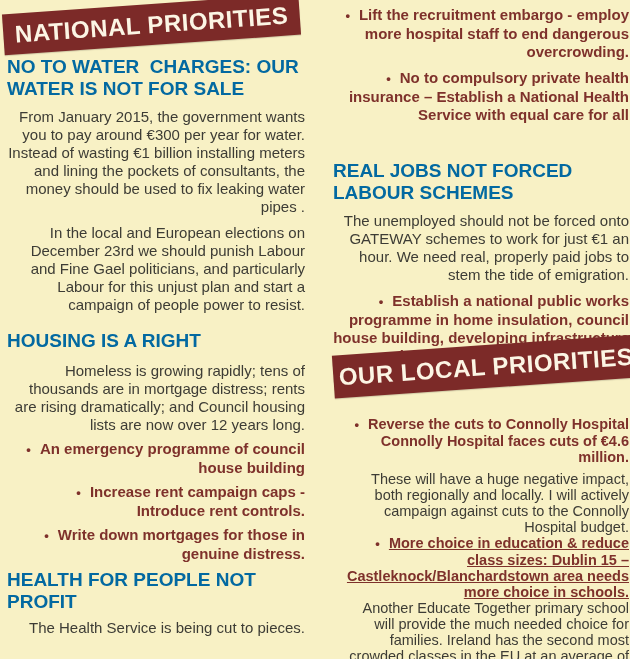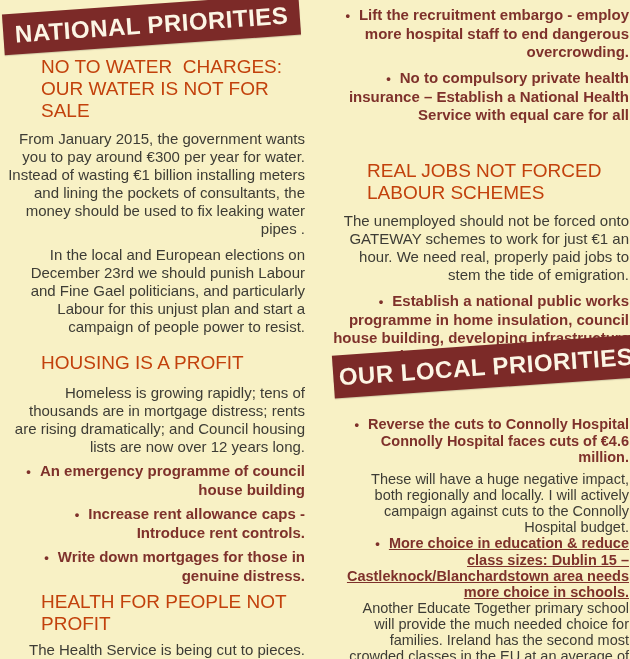--- a/index.html
+++ b/index.html
@@ -32,26 +32,25 @@
   #banner-national { left: 3px; top: 4px; width: 297px; height: 41px; }
   #banner-local    { left: 333px; top: 345px; width: 306px; height: 43px; }
 
   
   .col { position: absolute; top: 0; }
   #left-col  { left: 7px;   width: 298px; }
   #right-col { left: 333px; width: 296px; }
 
   
   .heading {
-    color: #c2410c;
-    font-weight: normal;
+    color: #0369a1;
+    font-weight: bold;
     font-size: 19px;
     line-height: 22px;
     white-space: pre-wrap;
-    margin-left: 34px;
   }
   p.body, p.bullet {
     font-size: 15px;
     line-height: 18px;
     text-align: right;
   }
   p.bullet {
     color: #7e312b;
     font-weight: bold;
   }
@@ -84,25 +83,25 @@
   <div class="banner" id="banner-national">
     <span>NATIONAL PRIORITIES</span>
   </div>
 
   <div class="col" id="left-col">
 
     <h2 class="heading mt56">NO TO WATER  CHARGES: OUR WATER IS NOT FOR SALE</h2>
     <p class="body mt8">From January 2015, the government wants you to pay around €300 per year for water. Instead of wasting €1 billion installing meters and lining the pockets of consultants, the money should be used to fix leaking water pipes .</p>
     <p class="body mt8">In the local and European elections on December 23rd we should punish Labour and Fine Gael politicians, and particularly Labour for this unjust plan and start a campaign of people power to resist.</p>
 
-    <h2 class="heading mt16">HOUSING IS A PROFIT</h2>
+    <h2 class="heading mt16">HOUSING IS A RIGHT</h2>
     <p class="body mt10">Homeless is growing rapidly; tens of thousands are in mortgage distress; rents are rising dramatically; and Council housing lists are now over 12 years long.</p>
 
     <p class="bullet mt6"><span class="bm">•</span><span>An emergency programme of council house building</span></p>
-    <p class="bullet mt6"><span class="bm">•</span><span>Increase rent allowance caps - Introduce rent controls.</span></p>
+    <p class="bullet mt6"><span class="bm">•</span><span>Increase rent campaign caps - Introduce rent controls.</span></p>
     <p class="bullet mt6"><span class="bm">•</span><span>Write down mortgages for those in genuine distress.</span></p>
 
     <h2 class="heading mt6">HEALTH FOR PEOPLE NOT PROFIT</h2>
     <p class="body mt6">The Health Service is being cut to pieces.</p>
 
   </div>
 
   <div class="col" id="right-col">
 
     <p class="bullet mt6"><span class="bm">•</span><span>Lift the recruitment embargo - employ more hospital staff to end dangerous overcrowding.</span></p>

